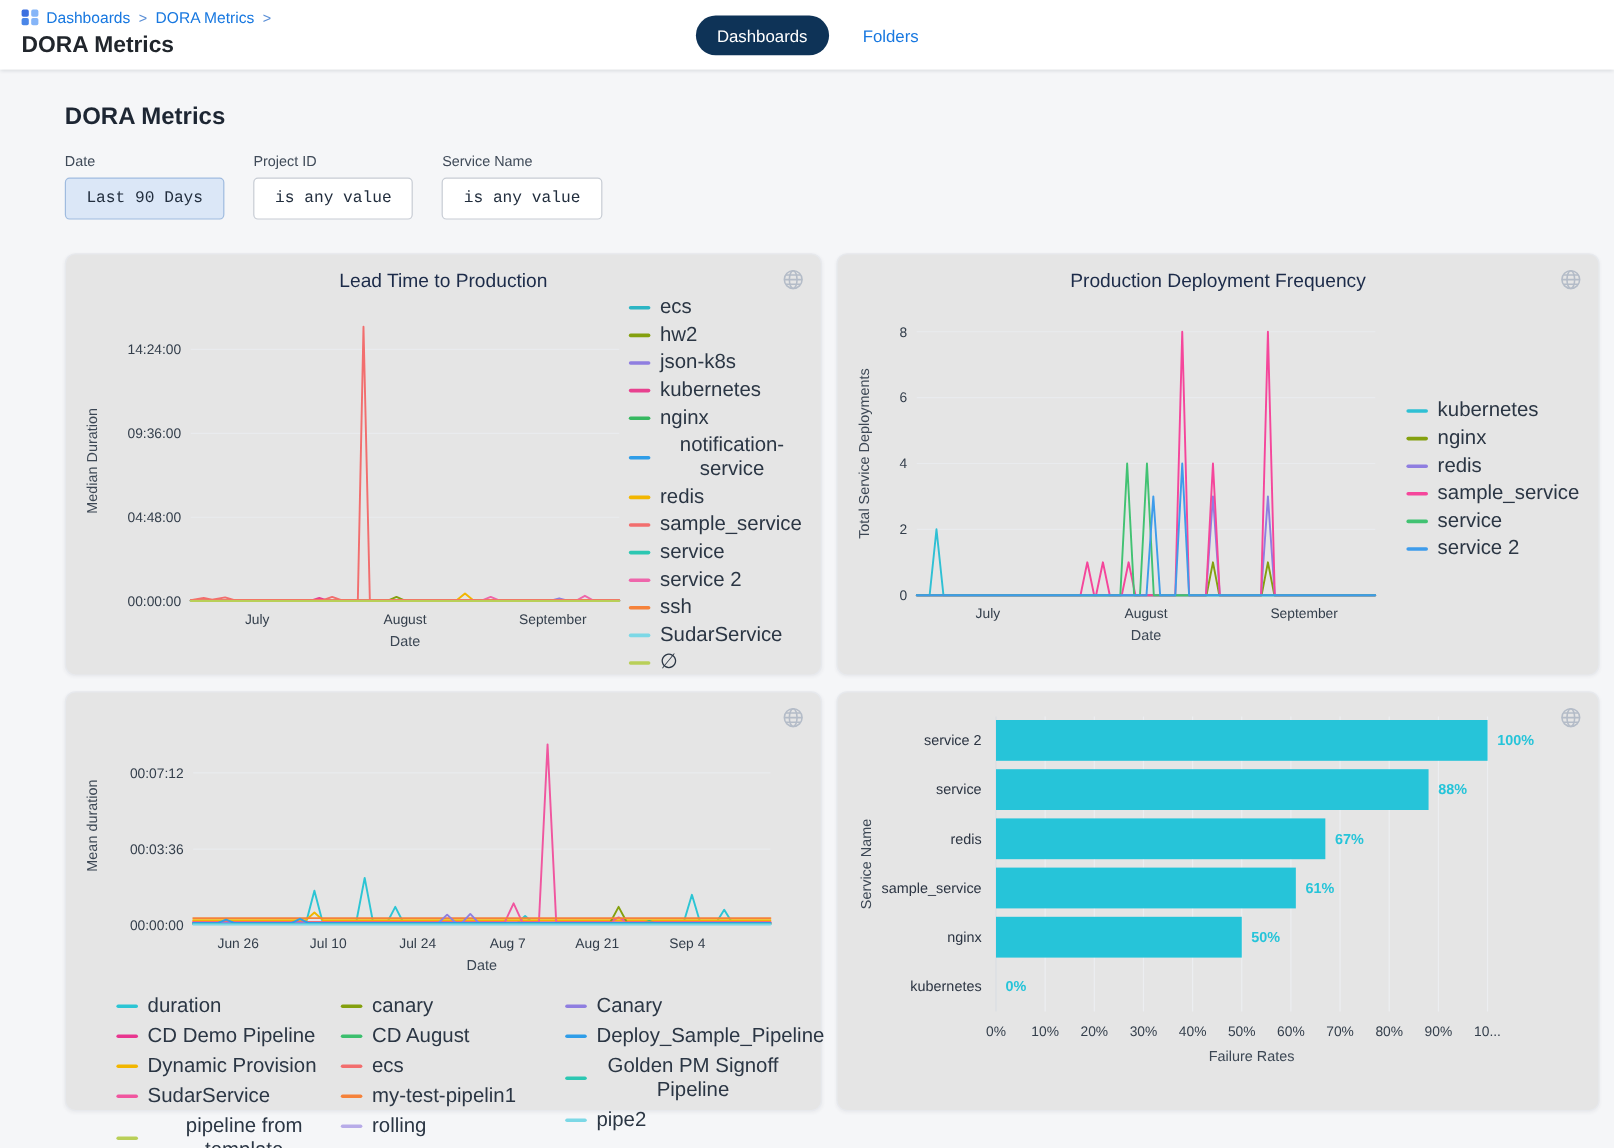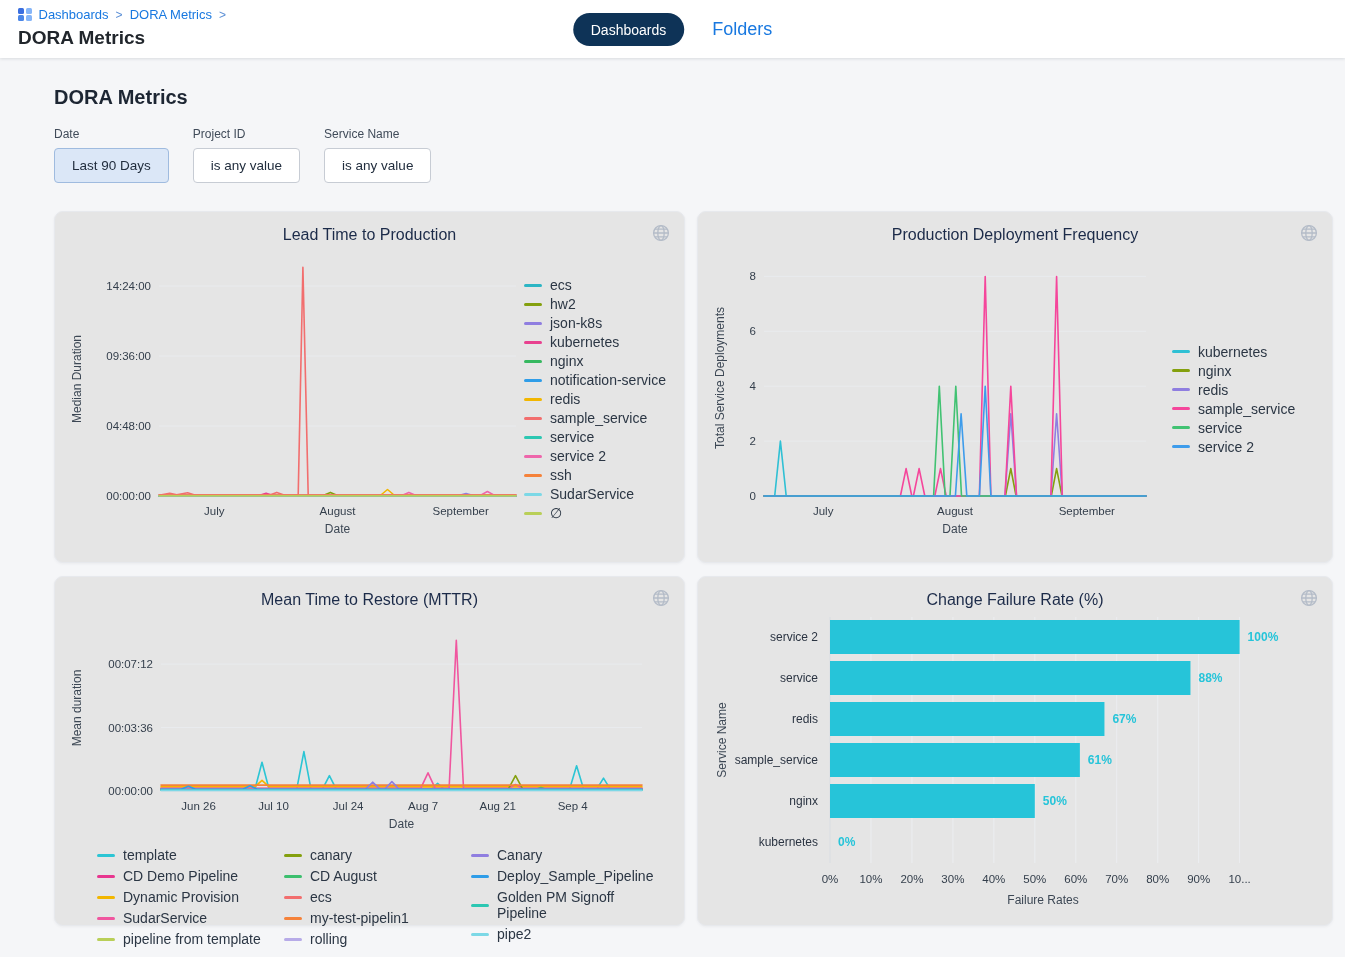--- a/index.html
+++ b/index.html
@@ -16,42 +16,42 @@
   .bc-icon{display:inline-grid;grid-template-columns:6px 6px;grid-template-rows:6px 6px;gap:1.5px;}
   .bc-icon i{border-radius:1.5px;}
   .bc-link{color:#1878e0;text-decoration:none;cursor:pointer;}
   .bc-sep{color:#5b8fd6;font-size:12px;}
   .page-title{font-size:19px;font-weight:700;color:#21262c;margin:5px 0 0;}
   .header-tabs{position:absolute;left:50%;top:13px;transform:translateX(-50%);
     display:flex;align-items:center;gap:28px;}
   .pill{background:#0e3357;color:#fff;border:none;border-radius:17px;height:33px;
     padding:0 18px;font-size:14px;font-weight:500;cursor:pointer;
     font-family:"Liberation Sans","DejaVu Sans",sans-serif;}
-  .tab-link{color:#1878e0;font-size:18px;cursor:pointer;text-decoration:none;}
+  .tab-link{color:#1878e0;font-size:14px;cursor:pointer;text-decoration:none;}
   
   main{padding:0 33px 20px 54px;}
   .section-title{font-size:20px;font-weight:600;color:#1d2633;margin:28px 0 0;}
   .filters{display:flex;gap:24px;margin-top:18px;}
   .filter-label{font-size:12px;color:#404b59;display:block;margin-bottom:7px;}
   .filter-btn{height:35px;padding:0 17px;font-size:13.5px;color:#222e3e;background:#fff;
     border:1px solid #c7ccd4;border-radius:4px;cursor:pointer;
-    font-family:Liberation Sans, sans-serif;}
+    font-family:Liberation Mono, monospace;}
   .filter-btn.hl{background:#dbe7f7;border-color:#9fbbdf;}
   .grid{display:grid;grid-template-columns:1fr 1fr;column-gap:12px;row-gap:13px;margin-top:28px;}
   .card{position:relative;background:#e5e5e5;border:1px solid #e7e9ed;border-radius:9px;
     box-shadow:0 1px 3px rgba(35,45,60,.05);padding:12px 14px;box-sizing:border-box;}
   .card.h1{height:352px;}  .card.h2{height:350px;}
   .card-title{margin:2px 0 0;text-align:center;font-size:16px;font-weight:500;color:#1c2b49;}
   .globe{position:absolute;top:12px;right:14px;cursor:pointer;line-height:0;}
   .body-row{display:flex;align-items:center;margin-top:2px;}
   .body-col{display:flex;flex-direction:column;margin-top:2px;}
   .legend-v{display:flex;flex-direction:column;gap:3px;width:146px;}
   .legend-cols{display:flex;margin:8px 0 0 28px;}
   .lc{width:187px;display:flex;flex-direction:column;gap:5px;}
-  .li{display:flex;align-items:center;gap:8px;font-size:14px;color:#2b3644;cursor:pointer;}
+  .li{display:flex;align-items:center;gap:8px;font-size:17px;color:#2b3644;cursor:pointer;text-align:center;}
   .sw{width:18px;height:3px;border-radius:2px;flex:none;}
   svg text{font-family:"Liberation Sans","DejaVu Sans",sans-serif;}
 </style>
 </head>
 <body>
 
 <header class="top-header">
   <div class="breadcrumb">
     <span class="bc-icon">
       <i style="background:#3b6fe0"></i>
@@ -242,21 +242,20 @@
             </div>
             <div class="li">
               <span class="sw" style="background: rgb(62, 156, 235);"></span>
               <span>service 2</span>
             </div>
           </div>
       </div>
     </section>
 
     <section class="card h2">
-      <h3 class="card-title">Mean Time to Restore (MTTR)</h3>
       <span class="globe"><svg width="18" height="18" viewBox="0 0 18 18">
             <g stroke="#b4bcc8" stroke-width="1.3" fill="none">
               <circle cx="9" cy="9" r="7.4"></circle>
               <ellipse cx="9" cy="9" rx="3.2" ry="7.4"></ellipse>
               <path d="M1.6 9H16.4M2.8 5.2H15.2M2.8 12.8H15.2"></path>
             </g>
           </svg></span>
       <div class="body-col">
         <div id="chart2"><svg viewBox="0 0 585 224" width="585" height="224">
               <line x1="92" x2="573" y1="180" y2="180" stroke="#d9dde2" stroke-width="1"></line>
@@ -285,21 +284,21 @@
               <polyline points="92.0,178.5 573.0,178.5" fill="none" stroke="#b7abe8" stroke-width="1.6" stroke-linejoin="round" stroke-linecap="round"></polyline>
               <polyline points="92.0,178.2 296.4,178.2 303.6,171.2 310.9,178.2 315.7,178.2 322.9,170.6 330.1,178.2 573.0,178.2" fill="none" stroke="#8f7ee0" stroke-width="1.6" stroke-linejoin="round" stroke-linecap="round"></polyline>
               <polyline points="92.0,178.2 112.2,178.2 119.4,175.3 126.6,178.2 173.8,178.2 181.0,174.7 188.2,178.2 573.0,178.2" fill="none" stroke="#2f9de8" stroke-width="1.6" stroke-linejoin="round" stroke-linecap="round"></polyline>
               <polyline points="92.0,179.1 573.0,179.1" fill="none" stroke="#2cc7b2" stroke-width="1.6" stroke-linejoin="round" stroke-linecap="round"></polyline>
               <polyline points="92.0,179.4 573.0,179.4" fill="none" stroke="#7cd8e6" stroke-width="1.6" stroke-linejoin="round" stroke-linecap="round"></polyline>
             </svg></div>
         <div id="legend2" class="legend-cols">
             <div class="lc">
               <div class="li">
                 <span class="sw" style="background: rgb(44, 197, 212);"></span>
-                <span>template</span>
+                <span>duration</span>
               </div>
               <div class="li">
                 <span class="sw" style="background: rgb(232, 54, 143);"></span>
                 <span>CD Demo Pipeline</span>
               </div>
               <div class="li">
                 <span class="sw" style="background: rgb(242, 182, 0);"></span>
                 <span>Dynamic Provision</span>
               </div>
               <div class="li">
@@ -349,21 +348,20 @@
               <div class="li">
                 <span class="sw" style="background: rgb(124, 216, 230);"></span>
                 <span>pipe2</span>
               </div>
             </div>
           </div>
       </div>
     </section>
 
     <section class="card h2">
-      <h3 class="card-title">Change Failure Rate (%)</h3>
       <span class="globe"><svg width="18" height="18" viewBox="0 0 18 18">
             <g stroke="#b4bcc8" stroke-width="1.3" fill="none">
               <circle cx="9" cy="9" r="7.4"></circle>
               <ellipse cx="9" cy="9" rx="3.2" ry="7.4"></ellipse>
               <path d="M1.6 9H16.4M2.8 5.2H15.2M2.8 12.8H15.2"></path>
             </g>
           </svg></span>
       <div class="body-row">
         <div id="chart3"><svg viewBox="0 0 592 302" width="592" height="302">
               <line x1="118" x2="118" y1="6" y2="252" stroke="#d9dde2" stroke-width="1"></line>

